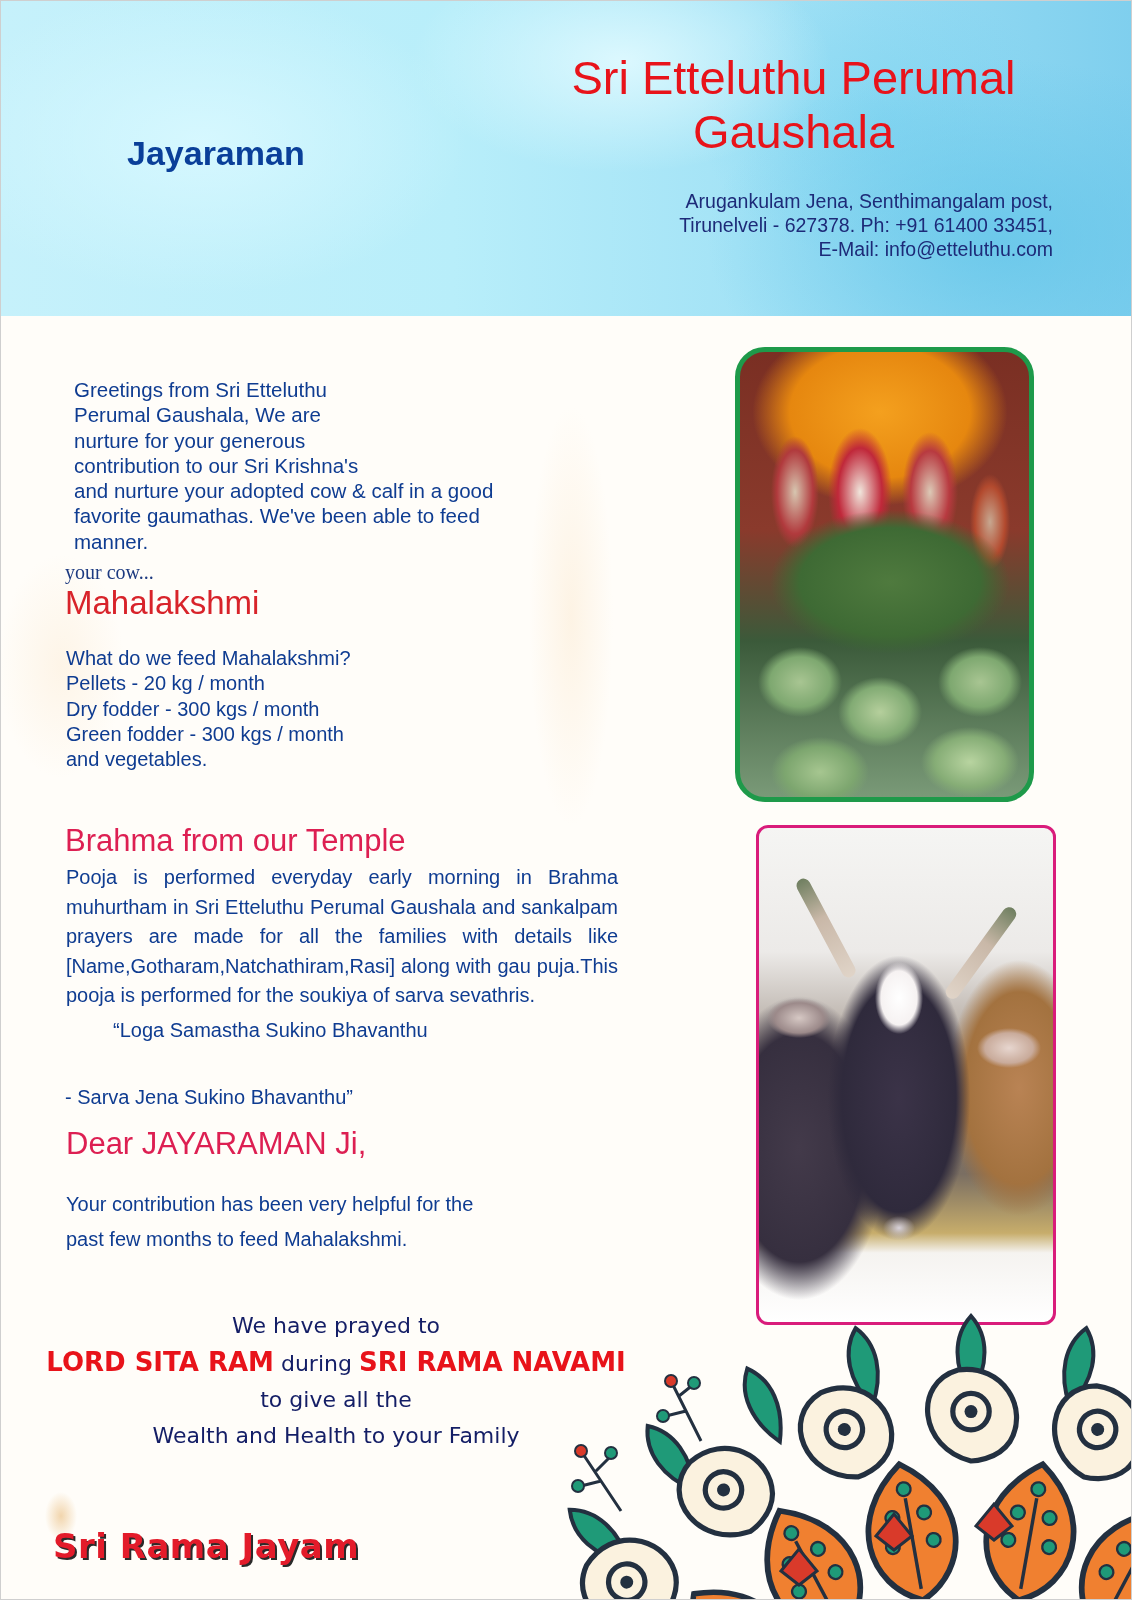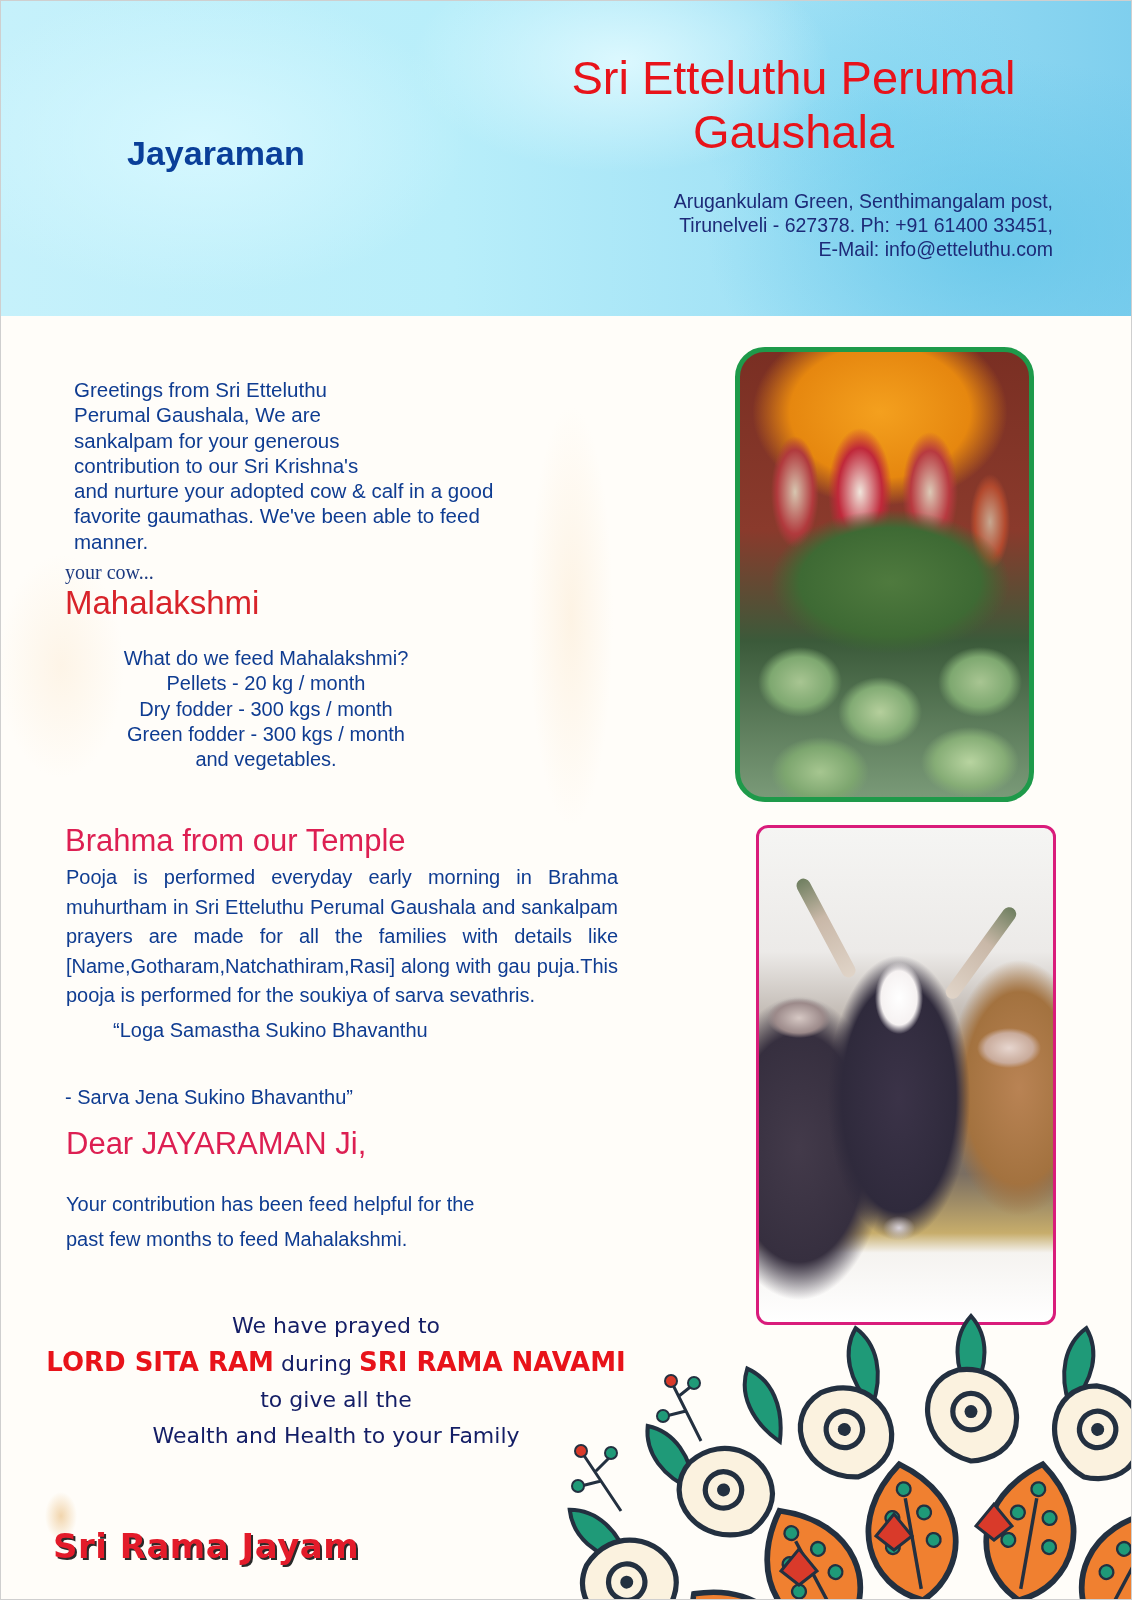--- a/index.html
+++ b/index.html
@@ -52,21 +52,21 @@
   .cow-intro {
     position: absolute; left: 64px; top: 560px;
     font-family: "Liberation Serif", serif; font-size: 20px; color: #1d3a80;
   }
   .cow-name {
     position: absolute; left: 64px; top: 583px;
     font-size: 33px; color: #d8232a;
   }
   .feed-list {
     position: absolute; left: 65px; top: 645px; width: 400px;
-    font-size: 20px; line-height: 25.3px; text-align: center;
+    font-size: 20px; line-height: 25.3px;
   }
   .section-title {
     position: absolute; left: 64px; top: 822px;
     font-size: 31px; color: #dd1f52;
   }
   .pooja-text {
     position: absolute; left: 65px; top: 862px; width: 552px;
     font-size: 20px; line-height: 29.5px; text-align: justify;
   }
   .mantra {
@@ -145,32 +145,32 @@
 </head>
 <body>
 
 <div class="header">
   <div class="donor-name">Jayaraman</div>
   <div class="org-title">
     <div>Sri Etteluthu Perumal</div>
     <div>Gaushala</div>
   </div>
   <div class="org-address">
-    <div>Arugankulam Green, Senthimangalam post,</div>
+    <div>Arugankulam Jena, Senthimangalam post,</div>
     <div>Tirunelveli - 627378. Ph: +91 61400 33451,</div>
     <div>E-Mail: info@etteluthu.com</div>
   </div>
 </div>
 
 <div class="texture"></div>
 
 <div class="greeting blue">
   <div>Greetings from Sri Etteluthu</div>
   <div>Perumal Gaushala, We are</div>
-  <div>sankalpam for your generous</div>
+  <div>nurture for your generous</div>
   <div>contribution to our Sri Krishna's</div>
   <div>and nurture your adopted cow &amp; calf in a good</div>
   <div>favorite gaumathas. We've been able to feed</div>
   <div>manner.</div>
 </div>
 
 <div class="cow-intro">your cow...</div>
 <div class="cow-name">Mahalakshmi</div>
 <div class="feed-list blue">
   <div>What do we feed Mahalakshmi?</div>
@@ -180,21 +180,21 @@
   <div>and vegetables.</div>
 </div>
 
 <div class="section-title">Brahma from our Temple</div>
 <div class="pooja-text blue">Pooja is performed everyday early morning in Brahma muhurtham in Sri Etteluthu Perumal Gaushala and sankalpam prayers are made for all the families with details like [Name,Gotharam,Natchathiram,Rasi] along with gau puja.This pooja is performed for the soukiya of sarva sevathris.</div>
 <div class="mantra mantra-1 blue">“Loga Samastha Sukino Bhavanthu</div>
 <div class="mantra mantra-2 blue">- Sarva Jena Sukino Bhavanthu”</div>
 
 <div class="salutation">Dear JAYARAMAN Ji,</div>
 <div class="thanks blue">
-  <div>Your contribution has been feed helpful for the</div>
+  <div>Your contribution has been very helpful for the</div>
   <div>past few months to feed Mahalakshmi.</div>
 </div>
 
 <div class="prayer">
   <div>We have prayed to</div>
   <div>
     <span class="red">LORD SITA RAM</span>
     <span class="dark">during</span>
     <span class="red">SRI RAMA NAVAMI</span>
   </div>

